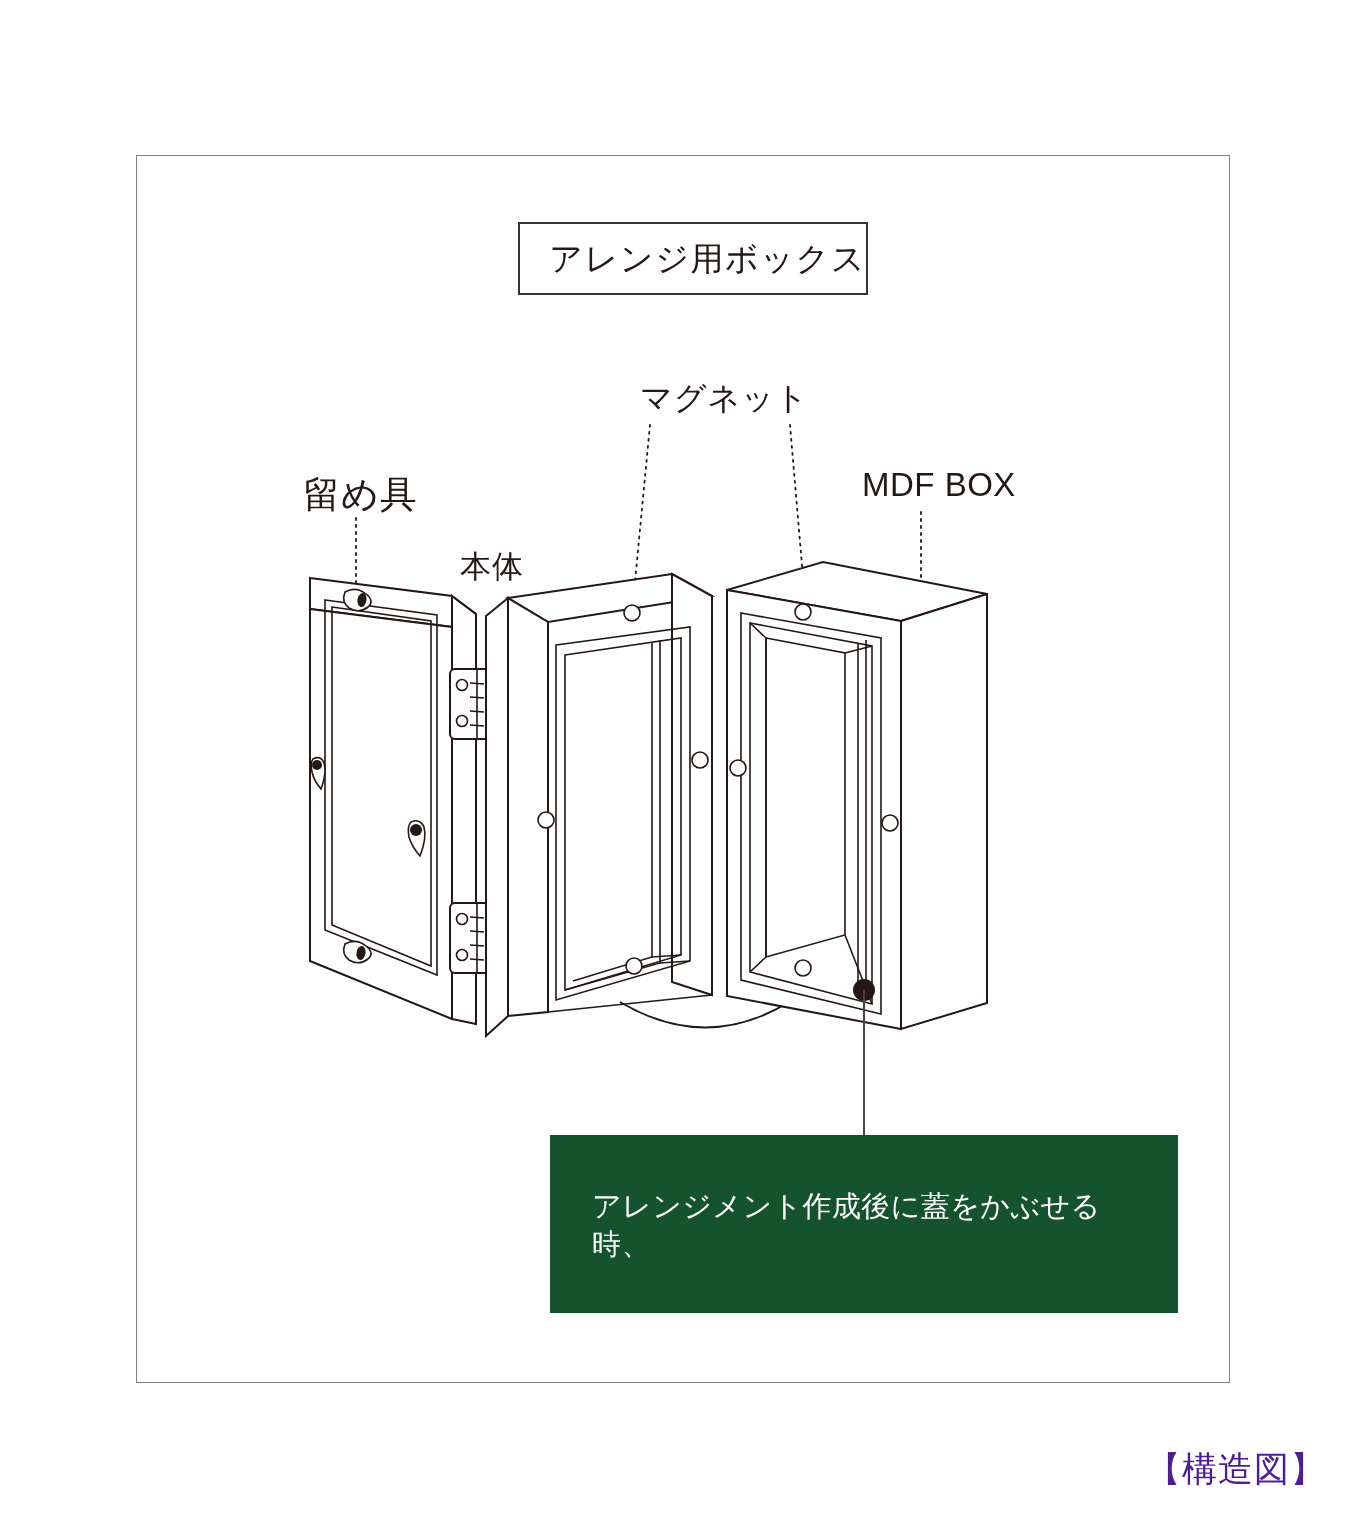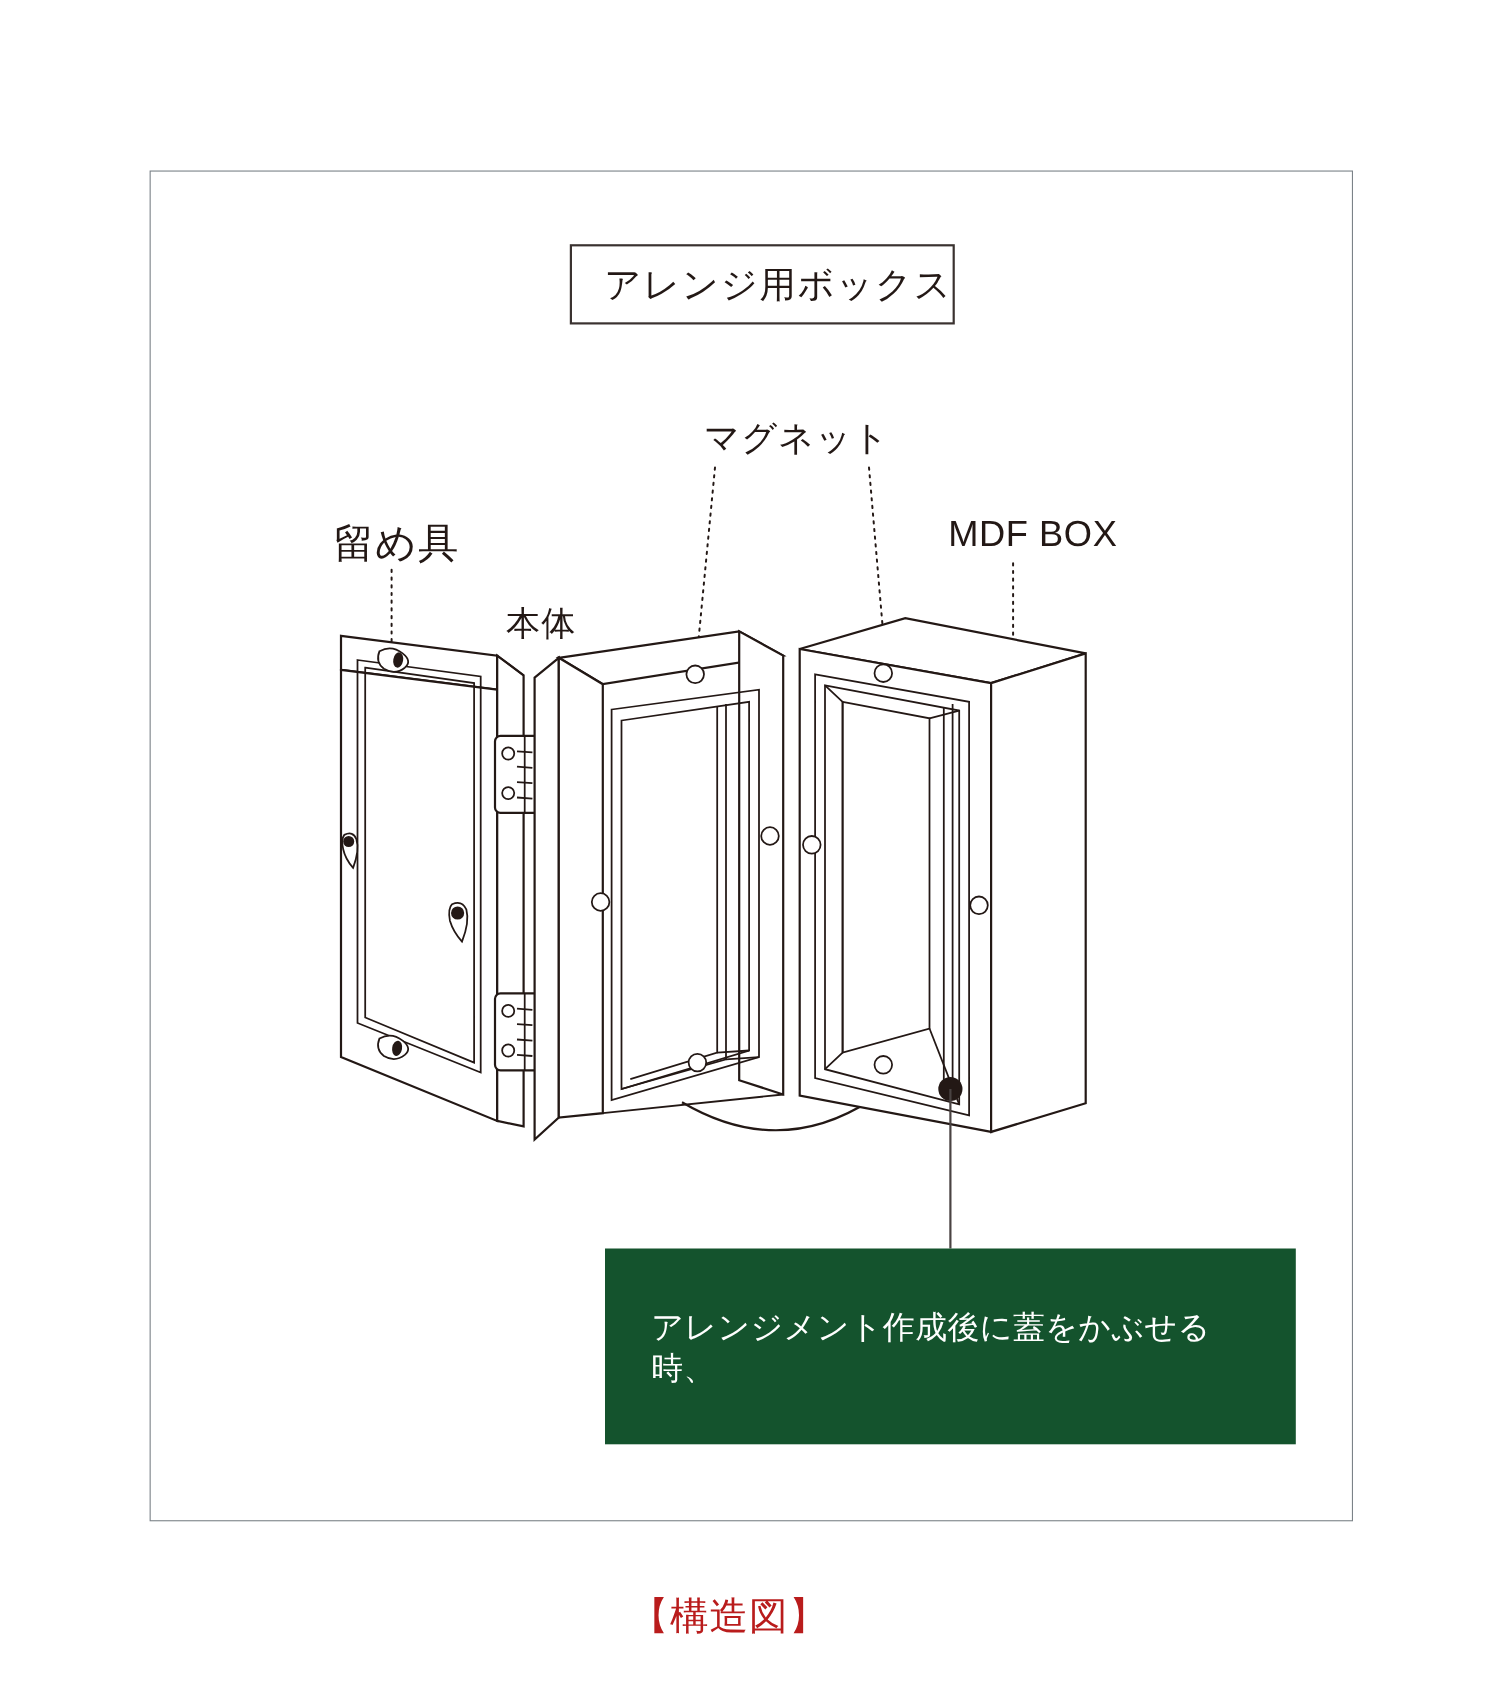--- a/index.html
+++ b/index.html
@@ -92,23 +92,23 @@
     letter-spacing: 0.4px;
     font-family: "DejaVu Sans", "Liberation Sans", sans-serif;
   }
 
   
   .fig-caption {
     position: absolute;
     left: 0;
     top: 1446px;
     width: 1326px;
-    text-align: center;
+    text-align: right;
     font-size: 35px;
-    color: #b91c1c;
+    color: #4c1d95;
     letter-spacing: 1px;
     font-family: "DejaVu Sans", "Liberation Sans", sans-serif;
   }
 
   .art { position: absolute; left: 0; top: 0; }
   .ln   { fill: none; stroke: #231815; stroke-width: 2; stroke-linejoin: miter; stroke-linecap: butt; }
   .ln-t { fill: none; stroke: #231815; stroke-width: 1.6; }
   .ln-w { fill: #ffffff; stroke: #231815; stroke-width: 2; }
   .ln-wt{ fill: #ffffff; stroke: #231815; stroke-width: 1.6; }
   .dot-lead { fill: none; stroke: #231815; stroke-width: 1.8; stroke-dasharray: 2 5; stroke-linecap: round; }

